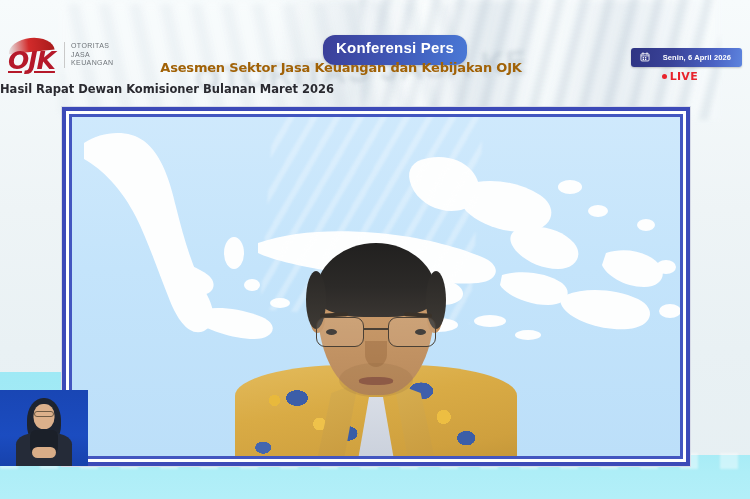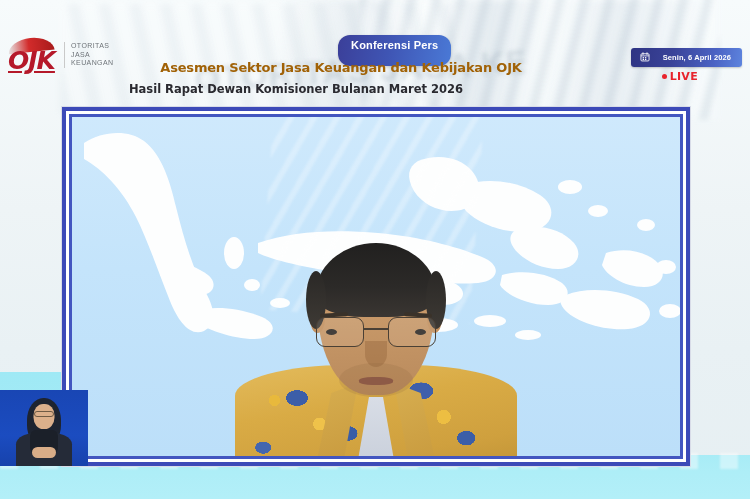--- a/index.html
+++ b/index.html
@@ -83,33 +83,33 @@
     font-family:"DejaVu Sans", sans-serif;
     text-decoration:underline;
   }
   .logo-div { width:1px; height:26px; background:#c9c9c9; margin-left:2px; }
   .logo-words {
     font-size:7px; line-height:8.6px; color:#6e7378; letter-spacing:.4px;
     font-family:"Liberation Sans", sans-serif;
   }
 
   .pill-press {
-    position:absolute; left:338px; top:35px;
-    padding:4px 13px 15px; border-radius:12px;
+    position:absolute; left:323px; top:35px;
+    padding:4px 13px 9px; border-radius:12px;
     background:linear-gradient(100deg,#3b3f99 0%, #3f55b4 45%, #4a79d6 100%);
-    color:#fff; font-size:11px; font-weight:bold; letter-spacing:.2px;
+    color:#fff; font-size:15px; font-weight:bold; letter-spacing:.2px;
     box-shadow:0 1px 3px rgba(0,0,0,.18);
   }
   .title-main {
     position:absolute; left:0; top:60px; width:682px; text-align:center;
     font-size:13px; font-weight:bold; color:#a16207; letter-spacing:-.2px;
     font-family:"DejaVu Sans", sans-serif;
   }
   .title-sub {
-    position:absolute; left:0; top:82px; width:592px; text-align:center;
+    position:absolute; left:0; top:82px; width:592px; text-align:left;
     font-size:11.5px; font-weight:bold; color:#2a2a30;
     font-family:"DejaVu Sans", sans-serif;
   }
 
   .date-badge {
     position:absolute; right:8px; top:48px;
     display:flex; align-items:center; gap:13px;
     padding:4px 11px 5px 9px; border-radius:3px;
     background:linear-gradient(100deg,#2e3483 0%, #3a4399 38%, #4b63c4 75%, #5d84de 100%);
     color:#fff; font-size:7.5px; font-weight:bold; letter-spacing:.1px;

